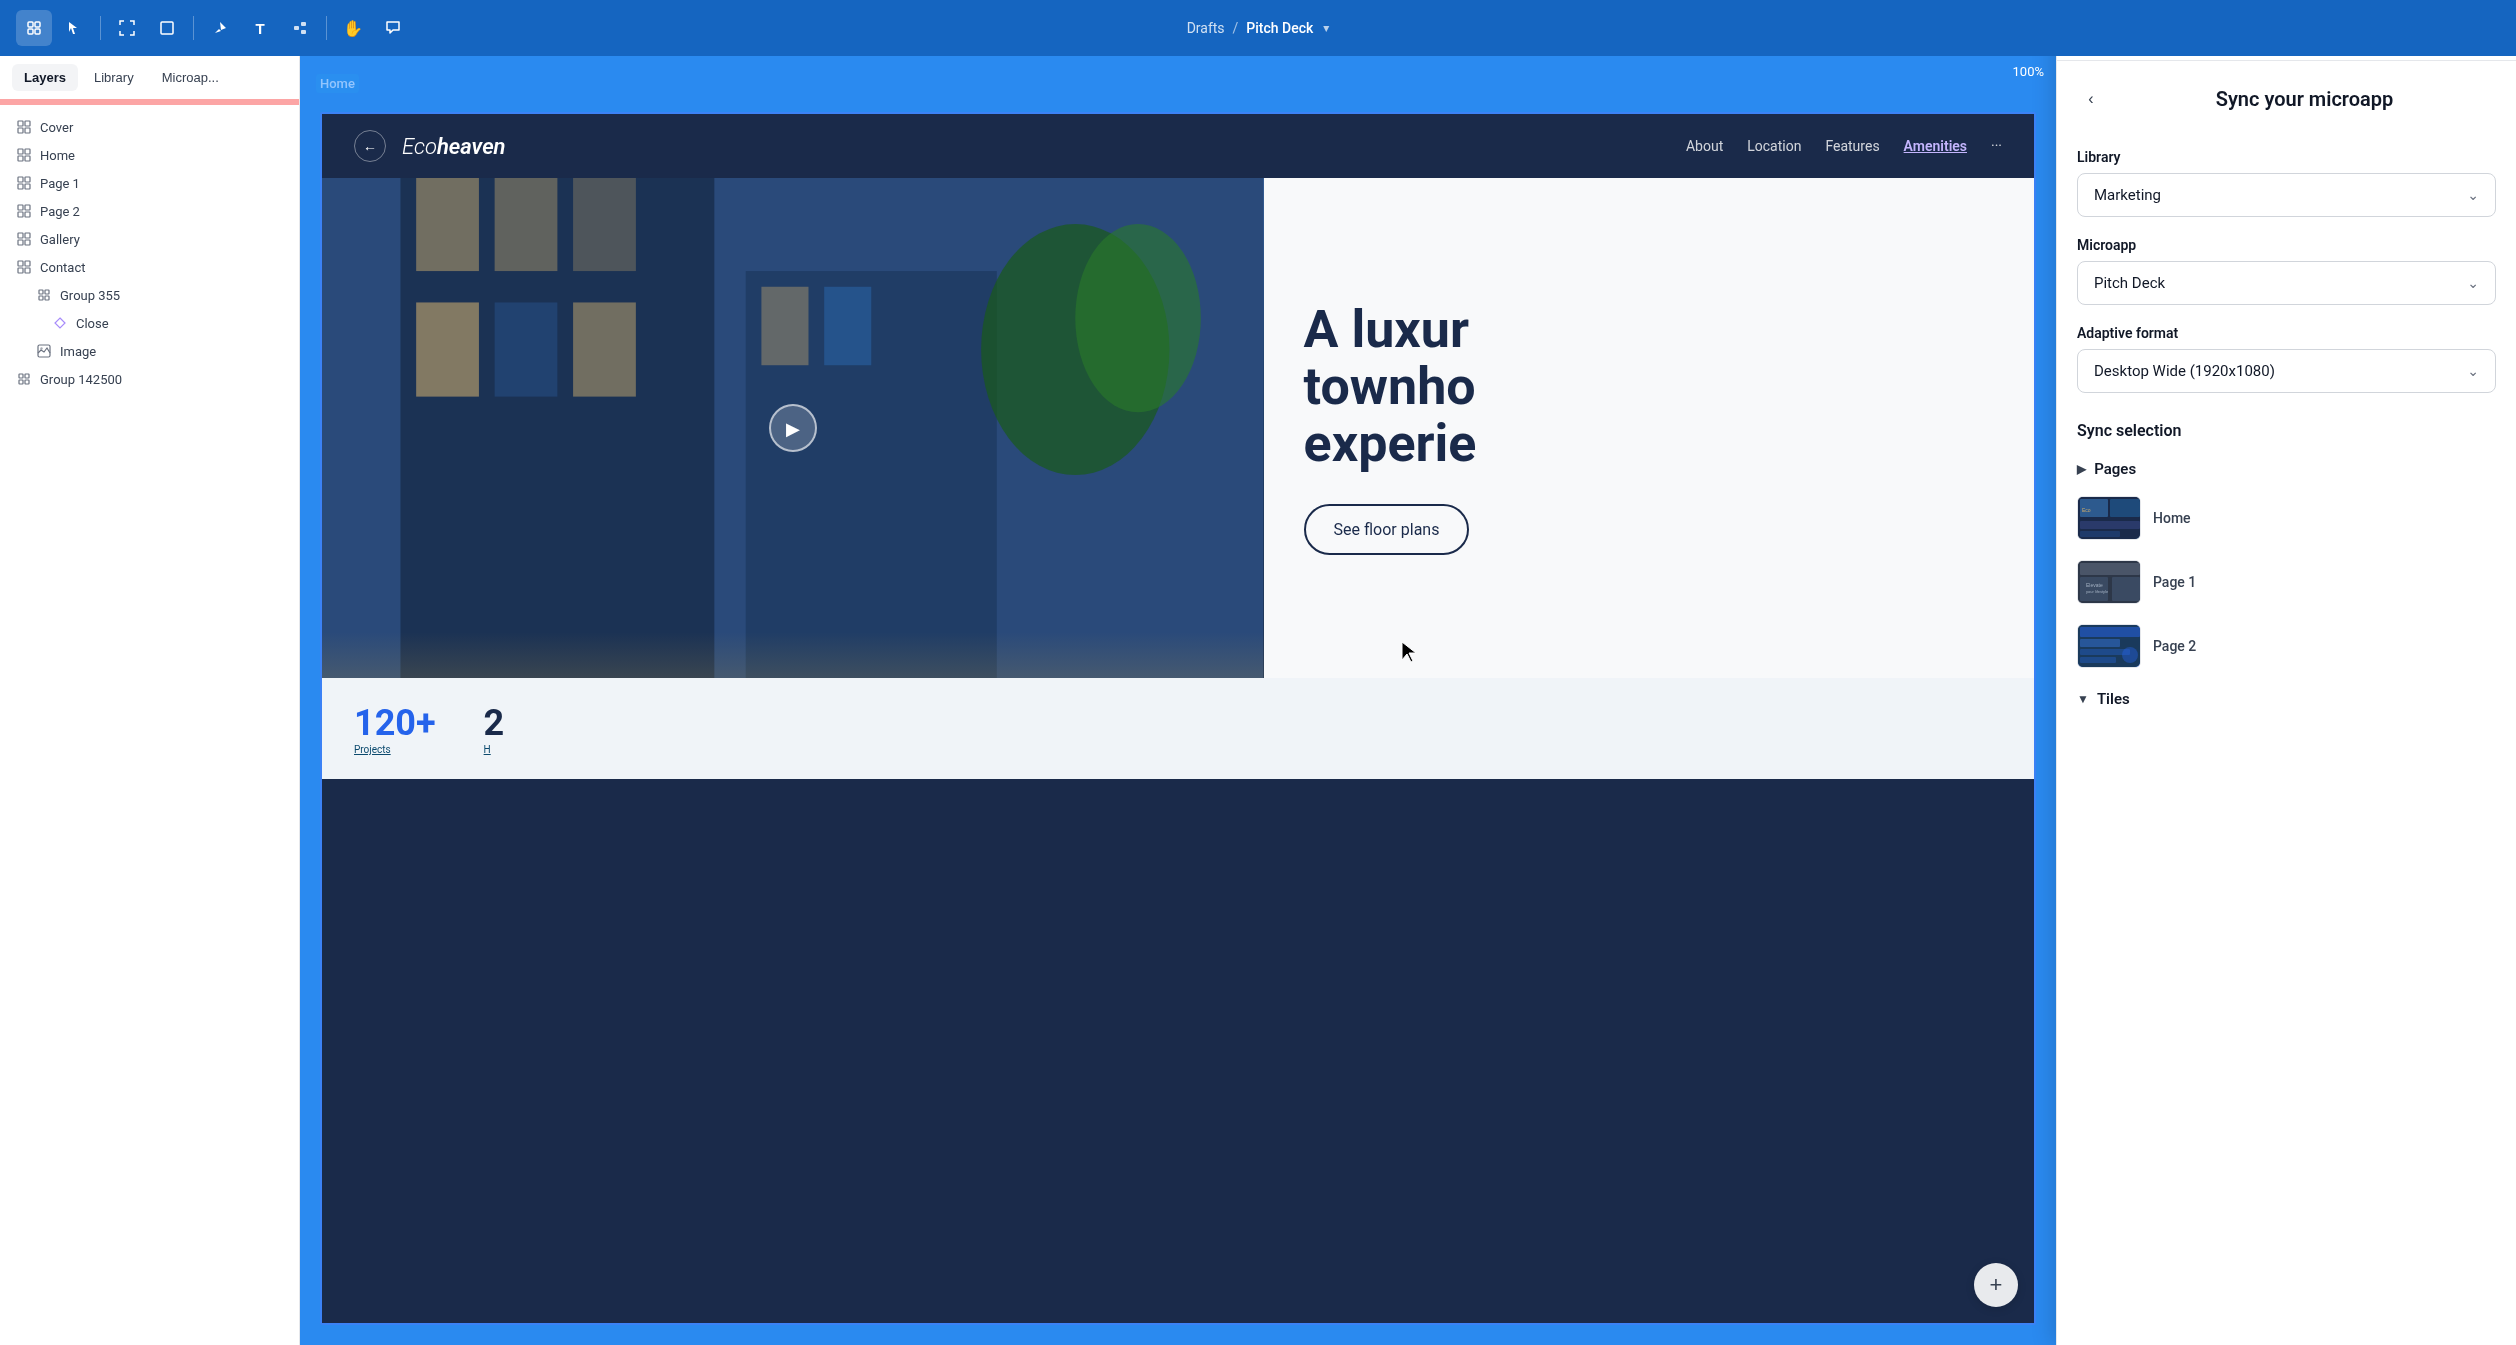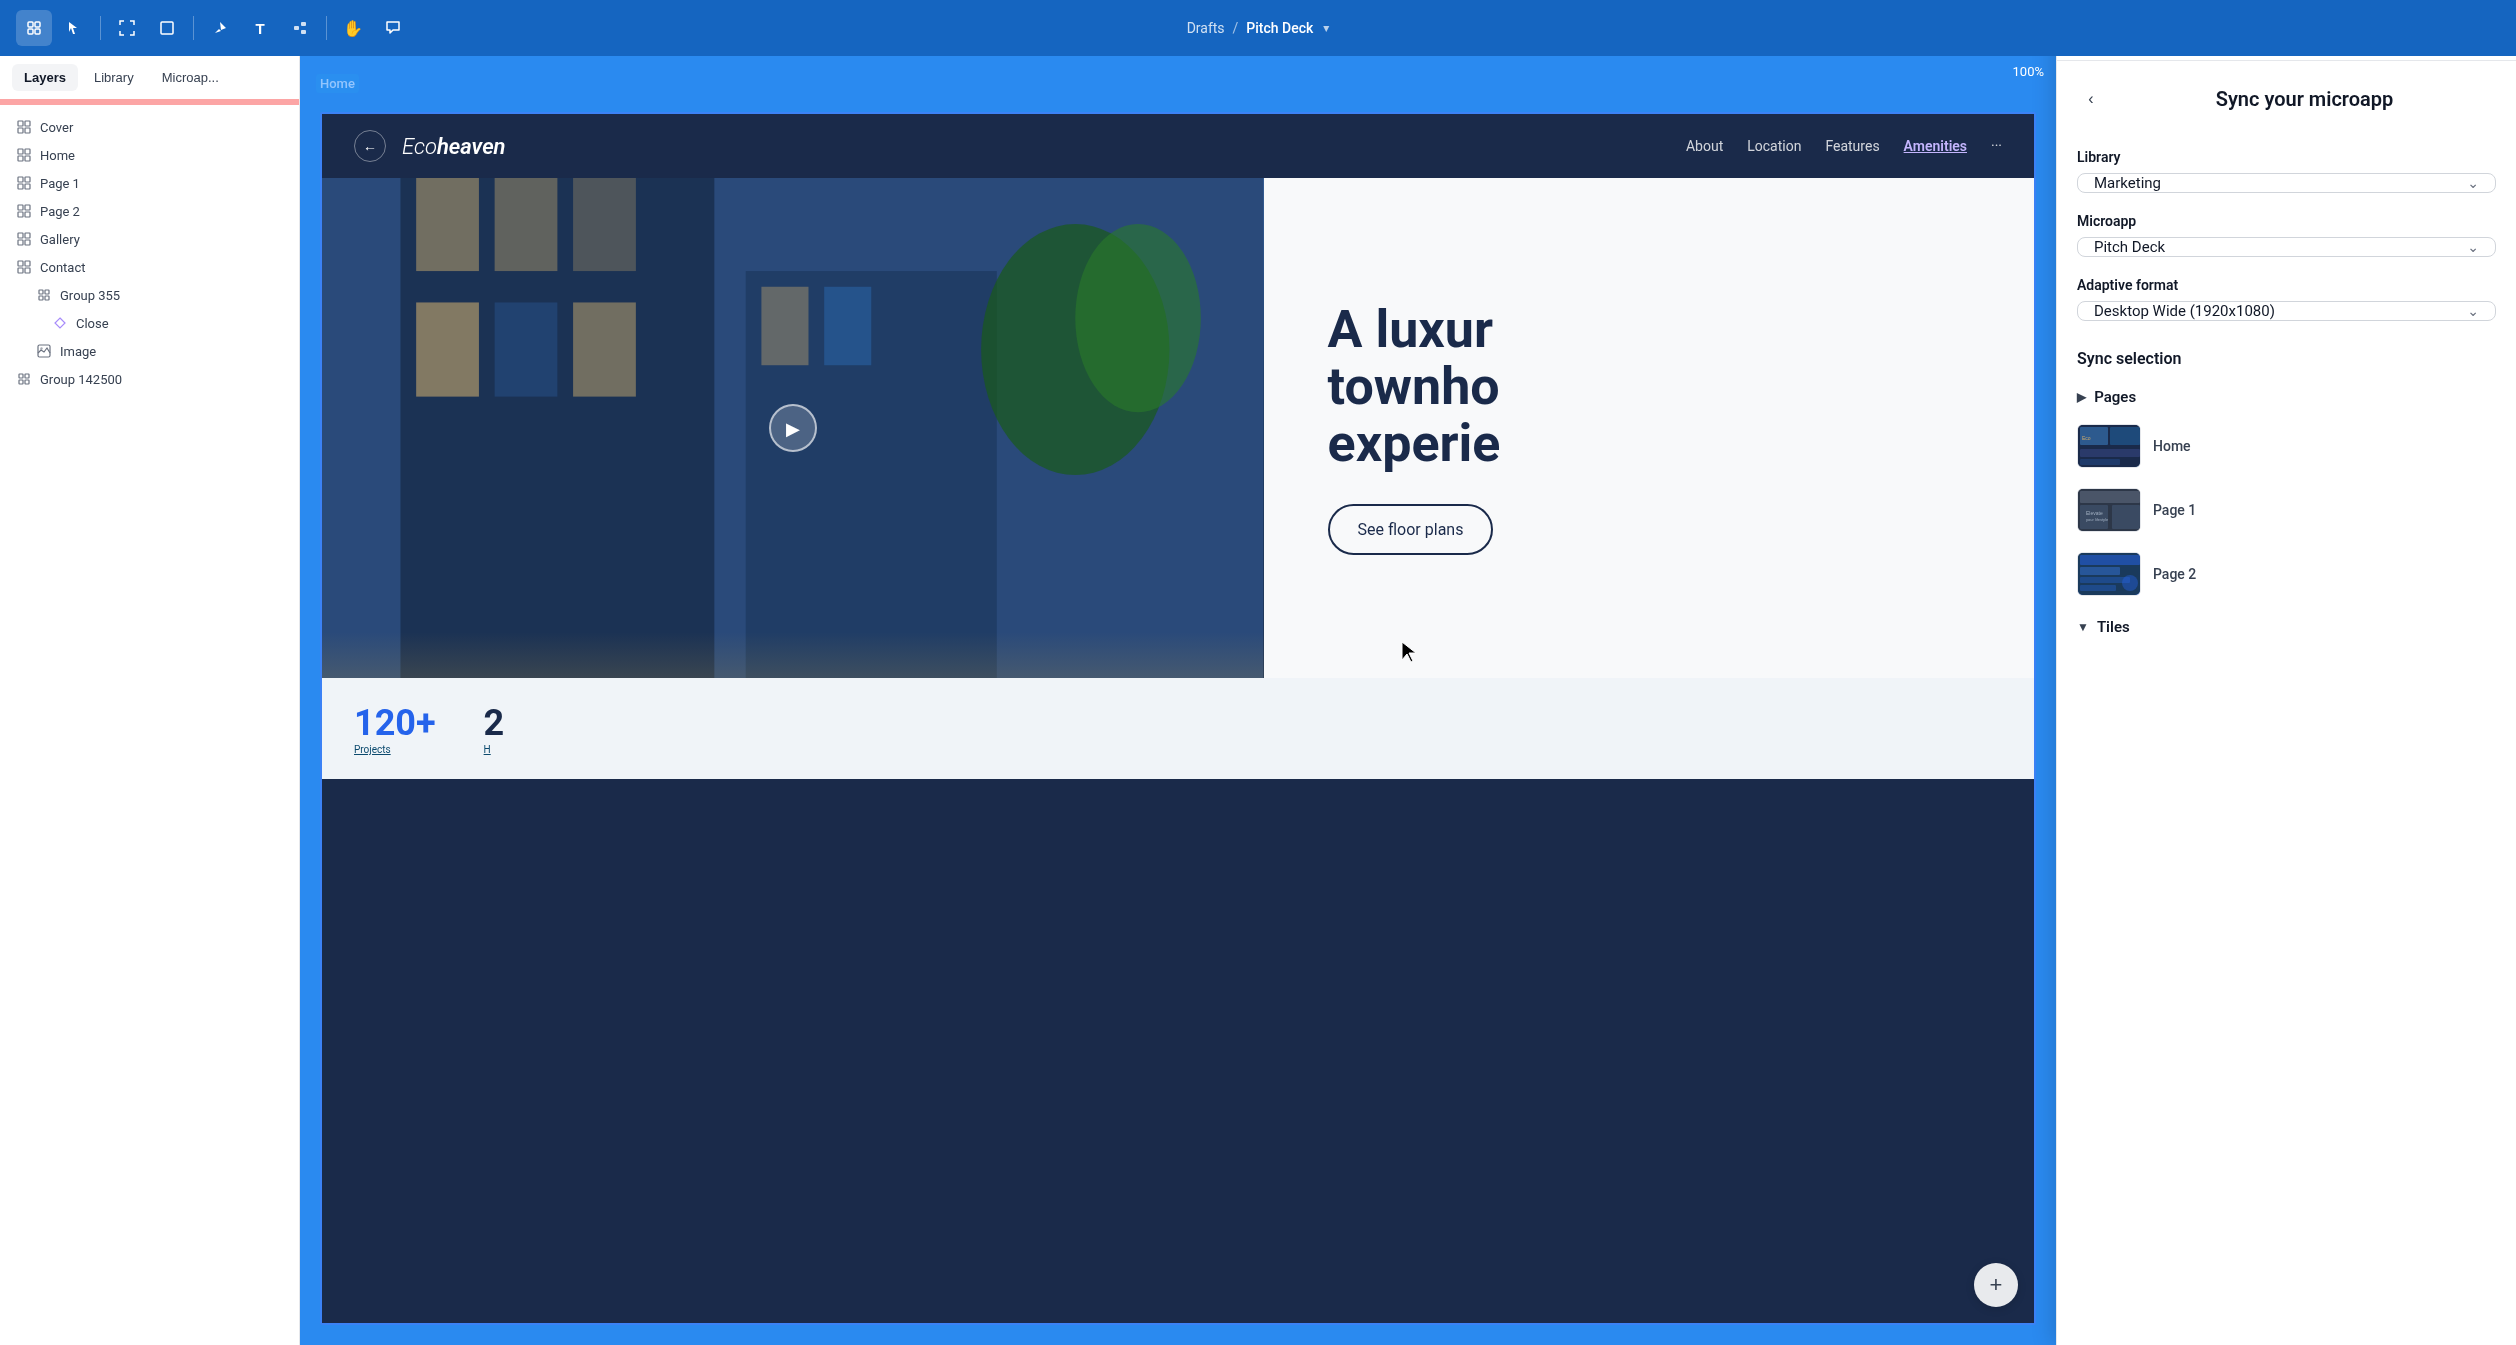--- a/index.html
+++ b/index.html
@@ -246,21 +246,21 @@
       align-items: center;
       justify-content: center;
       color: white;
       font-size: 18px;
       cursor: pointer;
     }
 
     .hero-content {
       width: 45%;
       background: #f8f9fa;
-      padding: 48px 64px;
+      padding: 48px 40px;
       display: flex;
       flex-direction: column;
       justify-content: center;
     }
 
     .hero-title {
       font-size: 52px;
       font-weight: 700;
       color: #1a2a4a;
       line-height: 1.1;
@@ -405,21 +405,21 @@
       margin-bottom: 8px;
     }
 
     .dropdown-wrapper {
       position: relative;
       margin-bottom: 20px;
     }
 
     .dropdown-value {
       width: 100%;
-      padding: 0 16px;
+      padding: 12px 16px;
       border: 1px solid #d1d5db;
       border-radius: 8px;
       font-size: 15px;
       color: #111827;
       background: white;
       cursor: pointer;
       display: flex;
       align-items: center;
       justify-content: space-between;
     }

